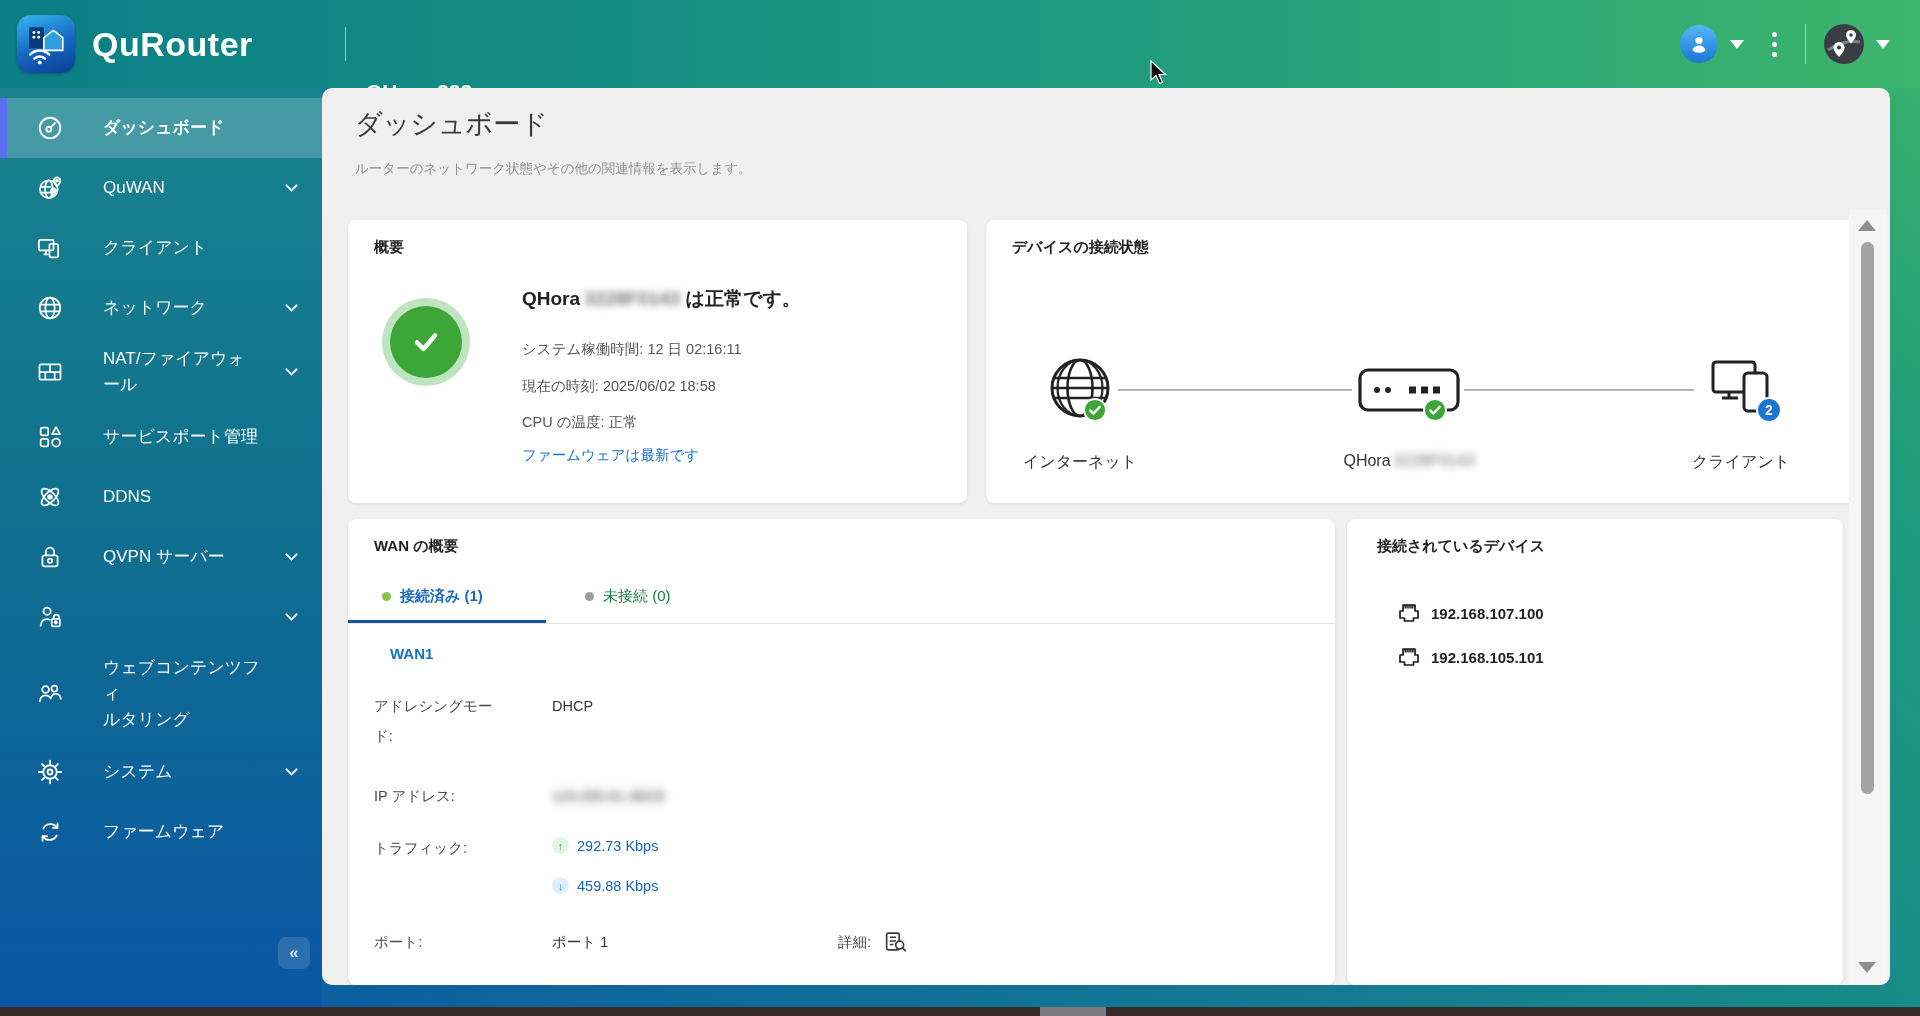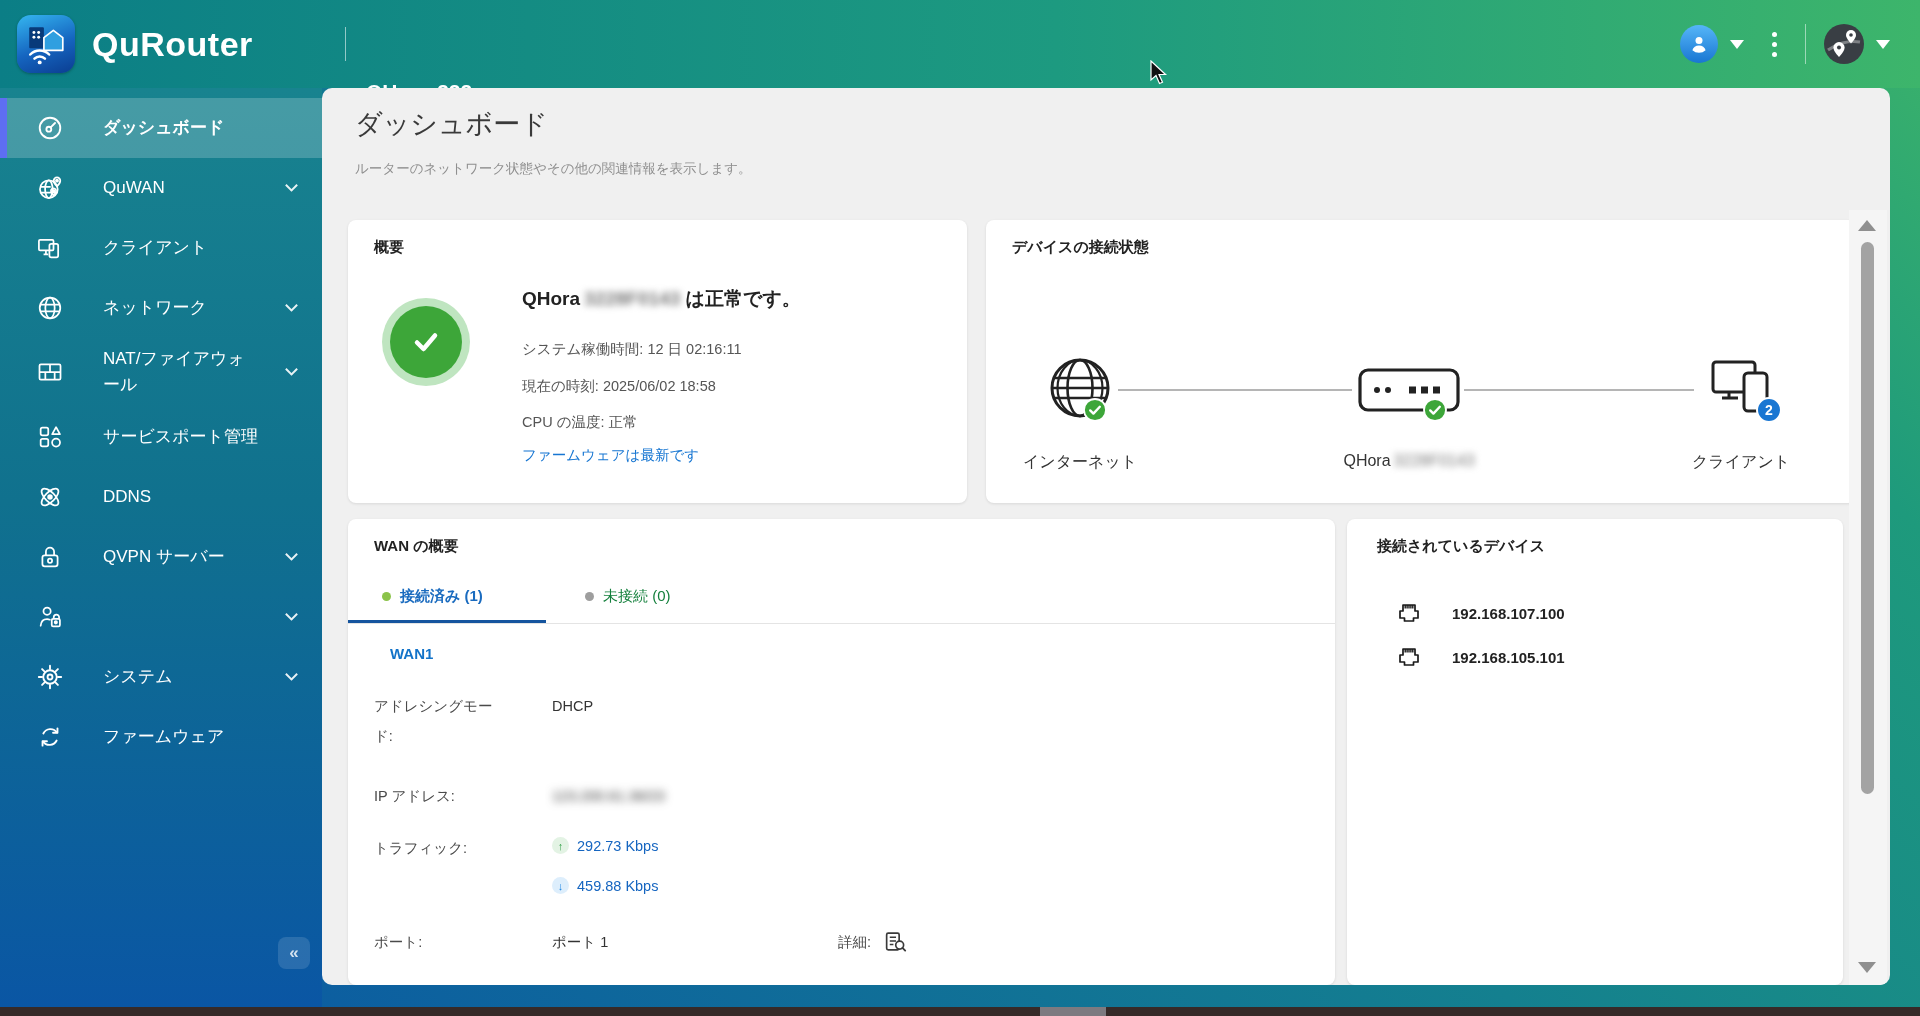--- a/index.html
+++ b/index.html
@@ -90,21 +90,21 @@
   .traffic-row { position:absolute; left:204px; display:flex; align-items:center; gap:8px; }
   .arr { width:17px; height:17px; border-radius:50%; font-size:11px; font-weight:bold;
     display:flex; align-items:center; justify-content:center; }
   .arr-up { background:#e3f3e4; color:#2e9e44; } .arr-dn { background:#ddeefc; color:#1e88e5; }
   .tval { font-size:14.5px; color:#1565c0; }
   .detail-wrap { position:absolute; left:490px; display:flex; align-items:center; gap:12px;
     font-size:14.5px; color:#4a4a4a; line-height:30px; }
 
   
   .c-dev { left:1025px; top:431px; width:496px; height:466px; }
-  .dev-row { position:absolute; left:50px; display:flex; align-items:center; gap:31px; }
+  .dev-row { position:absolute; left:50px; display:flex; align-items:center; gap:10px; }
   .dev-ip { font-size:15px; font-weight:bold; color:#222; }
 
   
   .sbar { position:absolute; right:3px; top:122px; bottom:0; width:38px; background:#f5f5f5; }
   .sb-up,.sb-dn { position:absolute; left:9px; width:0; height:0; border-left:9px solid transparent; border-right:9px solid transparent; cursor:pointer; }
   .sb-up { top:10px; border-bottom:11px solid #8f8f8f; }
   .sb-dn { bottom:12px; border-top:11px solid #8f8f8f; }
   .sb-thumb { position:absolute; left:12px; top:32px; width:13px; height:552px; background:#a3a3a3; border-radius:7px; cursor:pointer; }
 
   
@@ -273,20 +273,32 @@
         <circle cx="9.5" cy="7" r="3.1"></circle>
           <path d="M4 19.5c.3-3.6 2.5-5.7 5.5-5.7.9 0 1.7.2 2.4.5" stroke-linecap="round"></path>
         <rect x="13.5" y="13.5" width="7" height="6.5" rx="1.2"></rect>
           <path d="M15.2 13.5v-1.3a2.3 2.3 0 014.6 0v1.3"></path>
         <circle cx="17" cy="16.6" r="1" fill="#fff"></circle>
       </svg>
       </span>
     <span class="chev"></span>
   </div>
 
+  <div class="nav-item">
+    <span class="nicon">
+      <svg width="28" height="28" viewBox="0 0 24 24" fill="none" stroke="#fff" stroke-width="1.5">
+        <circle cx="8.2" cy="8.2" r="2.9"></circle>
+          <path d="M3.2 18.4c.4-3.4 2.4-5.3 5-5.3 1.5 0 2.8.6 3.8 1.7" stroke-linecap="round"></path>
+        <circle cx="15.8" cy="7.4" r="2.5"></circle>
+          <path d="M12.6 16c.5-2.7 2.2-4.2 4.3-4.2 2.3 0 4 1.7 4.4 4.4" stroke-linecap="round"></path>
+      </svg>
+      </span>
+    <span class="nav-label">ウェブコンテンツフィ
+ルタリング</span>
+  </div>
 
   <div class="nav-item">
     <span class="nicon">
       <svg width="28" height="28" viewBox="0 0 24 24" fill="none" stroke="#fff" stroke-width="1.6" stroke-linecap="round">
         <circle cx="12" cy="12" r="5.8"></circle>
           <circle cx="12" cy="12" r="2.1"></circle>
         <path d="M18.8 12h2.8M16.81 16.81l1.98 1.98M12 18.8v2.8M7.19 16.81l-1.98 1.98M5.2 12H2.4M7.19 7.19L5.21 5.21M12 5.2V2.4M16.81 7.19l1.98-1.98"></path>
       </svg>
       </span>
     <span class="nav-label">システム</span>

